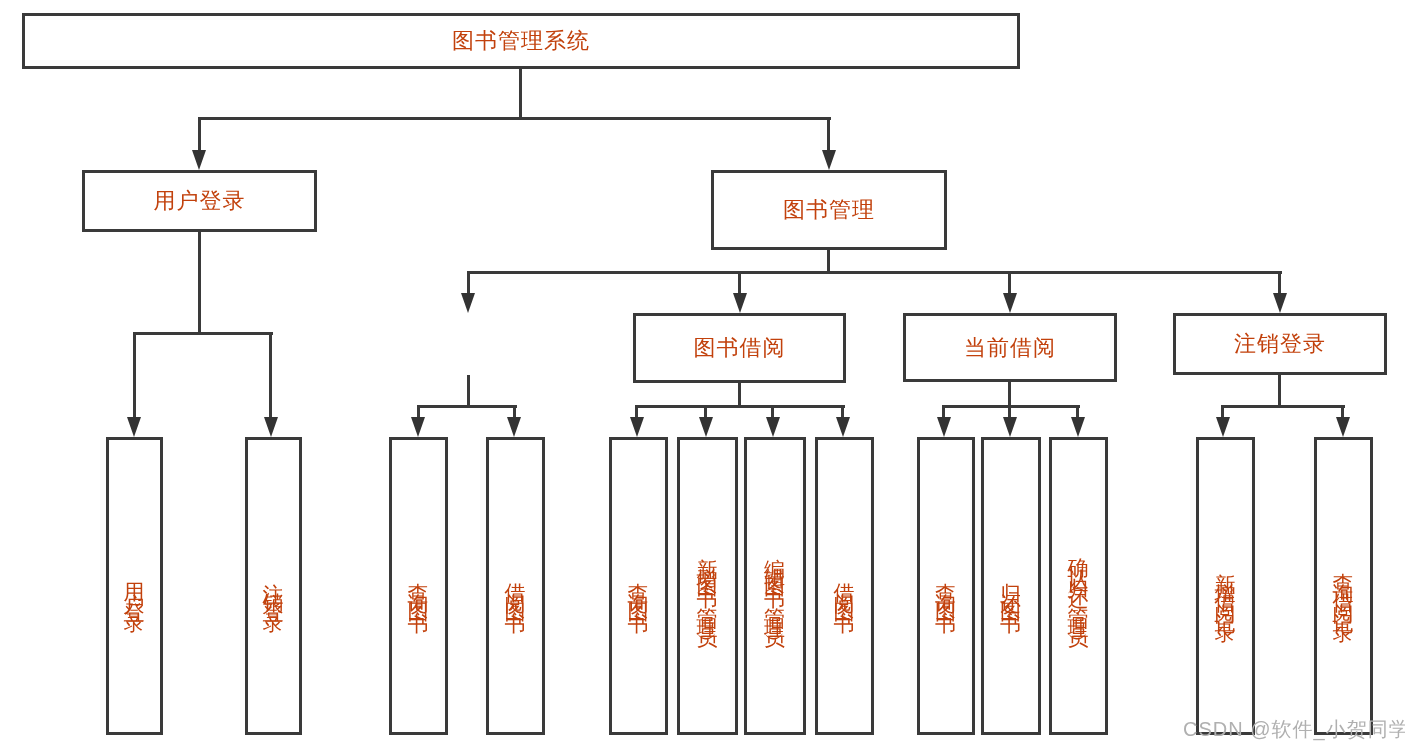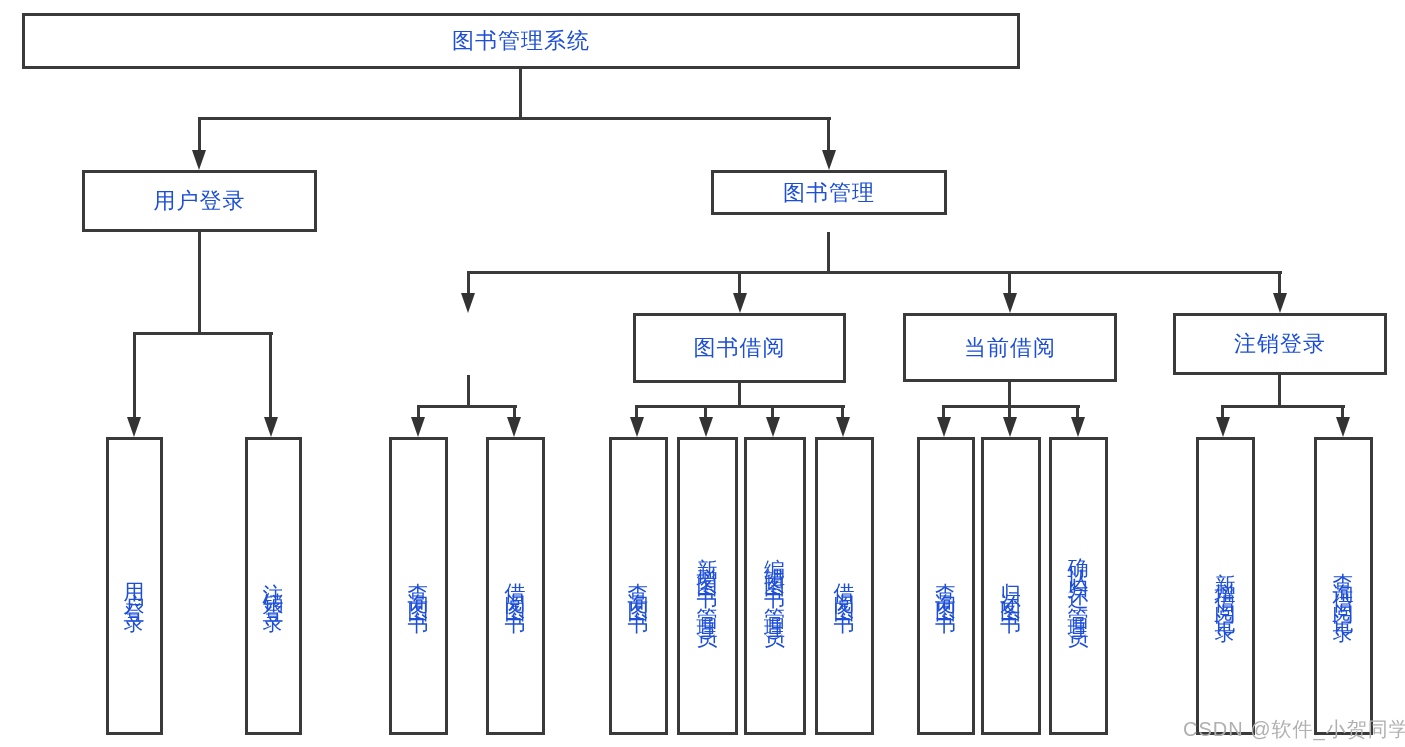--- a/index.html
+++ b/index.html
@@ -8,21 +8,21 @@
     font-family:"Liberation Sans","DejaVu Sans",sans-serif;
   }
   
   .ln{position:absolute;background:#3a3a3a;}
   
   .arr{position:absolute;width:0;height:0;
        border-left:7px solid transparent;border-right:7px solid transparent;
        border-top:20px solid #333333;}
   
   .box{position:absolute;background:#ffffff;border:3px solid #3a3a3a;box-sizing:border-box;
-       display:flex;align-items:center;justify-content:center;color:#1d4ed8;}
+       display:flex;align-items:center;justify-content:center;color:#c2410c;}
   .box.h{font-size:22px;letter-spacing:1px;}
   .box.v{top:437px;height:298px;font-size:21px;}
   .vlbl{writing-mode:vertical-rl;text-orientation:mixed;letter-spacing:10px;line-height:1.1;}
   .watermark{position:absolute;left:1183px;top:716px;font-size:20px;color:#b0b0b0;
              letter-spacing:1px;white-space:nowrap;}
 </style>
 </head>
 <body>
 
 <div class="canvas">
@@ -86,21 +86,21 @@
   <div class="arr" style="left:1216px;top:417px"></div>
   <div class="arr" style="left:1336px;top:417px"></div>
 
   <div class="box h" style="left:22px;top:13px;width:998px;height:56px">
     <span>图书管理系统</span>
   </div>
 
   <div class="box h" style="left:82px;top:170px;width:235px;height:62px">
     <span>用户登录</span>
   </div>
-  <div class="box h" style="left:711px;top:170px;width:236px;height:45px">
+  <div class="box h" style="left:711px;top:170px;width:236px;height:80px">
     <span>图书管理</span>
   </div>
 
   <div class="box h" style="left:633px;top:313px;width:213px;height:70px">
     <span>图书借阅</span>
   </div>
   <div class="box h" style="left:903px;top:313px;width:214px;height:69px">
     <span>当前借阅</span>
   </div>
   <div class="box h" style="left:1173px;top:313px;width:214px;height:62px">

